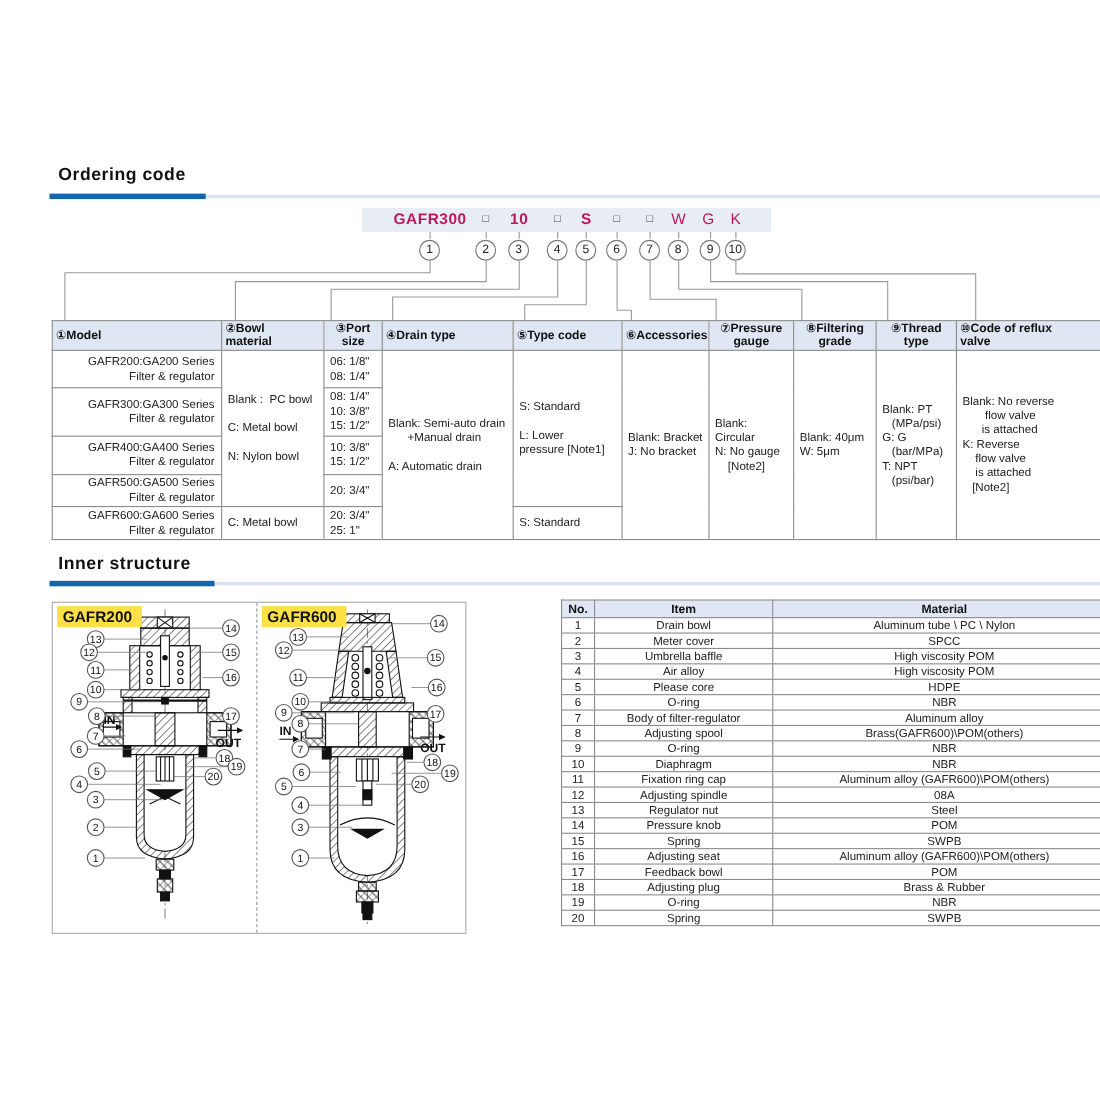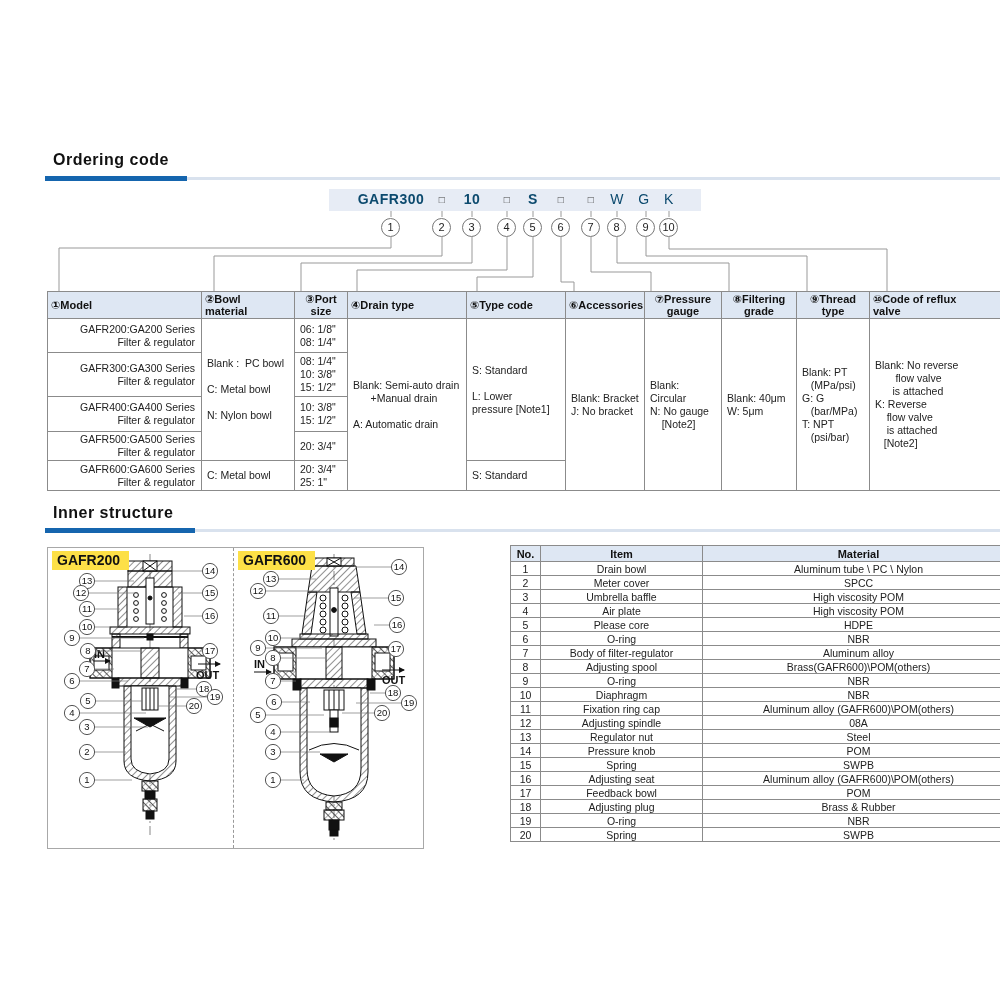--- a/index.html
+++ b/index.html
@@ -6,21 +6,21 @@
   *{margin:0;padding:0;box-sizing:border-box;}
   body{font-family:"Liberation Sans","DejaVu Sans",sans-serif;background:#ffffff;color:#1a1a1a;}
   #page{position:relative;width:1000px;height:1000px;background:#fff;overflow:hidden;margin-left:29px;}
 
   .section-title{position:absolute;font-size:16px;font-weight:bold;letter-spacing:.5px;color:#111;}
   .bar-pale{position:absolute;height:3px;background:var(--pale);}
   .bar-dark{position:absolute;height:5px;background:var(--accent);}
 
   
   #code-strip{position:absolute;left:300px;top:189px;width:372px;height:22px;background:var(--stripbg);}
-  #code-strip .seg{position:absolute;top:2px;transform:translateX(-50%);font-size:14px;color:#0c4a6e;letter-spacing:.5px;}
+  #code-strip .seg{position:absolute;top:2px;transform:translateX(-50%);font-size:14px;color:#be185d;letter-spacing:.5px;}
   #code-strip .seg.b{font-weight:bold;}
   #code-strip .seg.sq{font-size:10px;top:5px;color:#444;}
 
   #circle-row .numcircle{position:absolute;top:218px;width:19px;height:19px;border:1px solid #777;
      border-radius:50%;background:#fff;font-size:11px;line-height:17px;text-align:center;color:#222;}
 
   #connector-svg{position:absolute;left:0;top:0;pointer-events:none;}
 
   
   #ordering-table{position:absolute;left:18px;top:291px;width:967px;border-collapse:collapse;table-layout:fixed;}
@@ -484,21 +484,21 @@
           <td>Meter cover</td>
           <td>SPCC</td>
         </tr>
         <tr>
           <td>3</td>
           <td>Umbrella baffle</td>
           <td>High viscosity POM</td>
         </tr>
         <tr>
           <td>4</td>
-          <td>Air plate</td>
+          <td>Air alloy</td>
           <td>High viscosity POM</td>
         </tr>
         <tr>
           <td>5</td>
           <td>Please core</td>
           <td>HDPE</td>
         </tr>
         <tr>
           <td>6</td>
           <td>O-ring</td>

